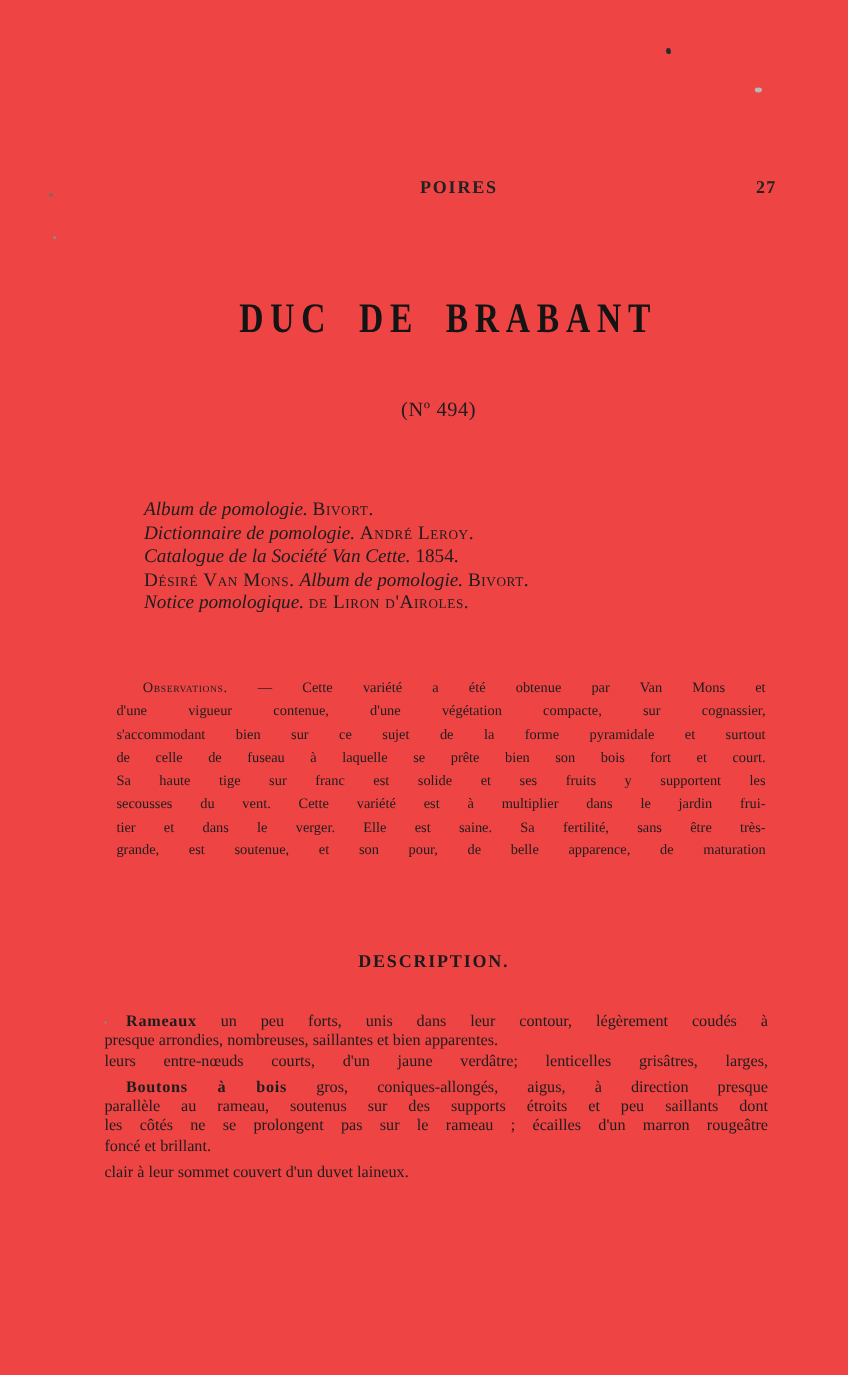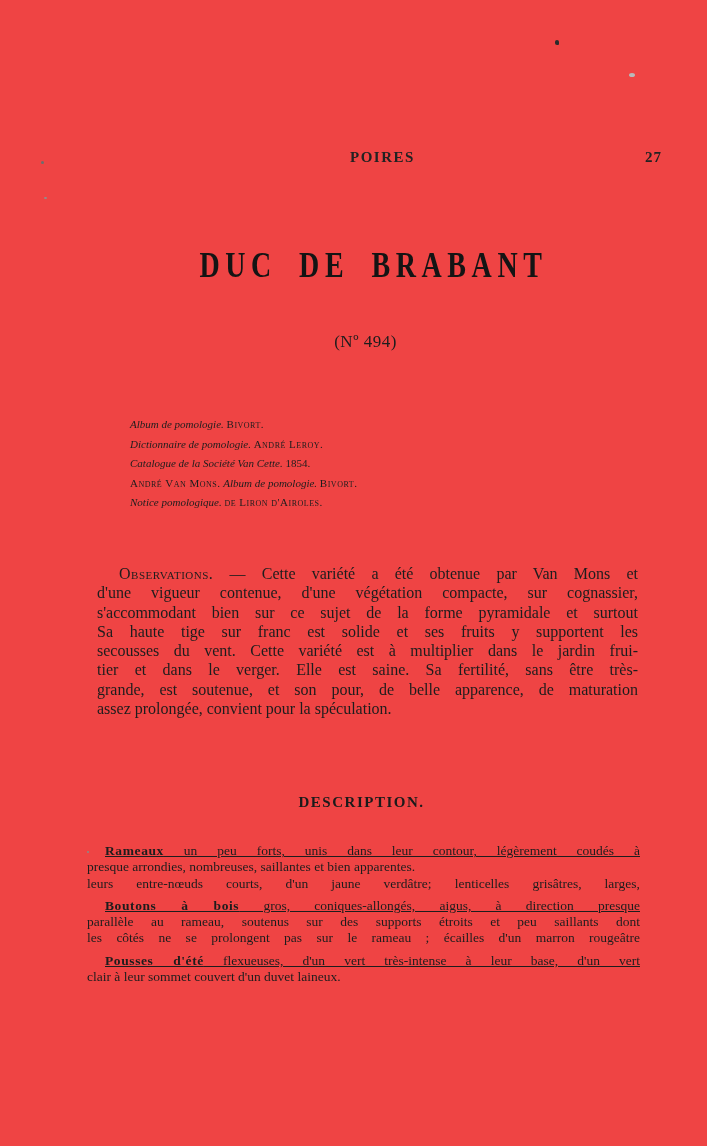--- a/index.html
+++ b/index.html
@@ -11,57 +11,57 @@
     overflow: hidden;
     font-family: "Liberation Serif", "DejaVu Serif", serif;
     color: #1d1d1d;
     padding-left: 45px;
   }
   .running-title {
     position: absolute; top: 149px; left: 350px;
     font-size: 15px; font-weight: 700; letter-spacing: 1.5px; color: #222;
   }
   .page-number {
-    position: absolute; top: 149px; left: 645px;
+    position: absolute; top: 149px; left: 630px;
     font-size: 15px; font-weight: 700; letter-spacing: 1px; color: #222;
   }
   .main-title {
     position: absolute; top: 246px; left: 0; width: 747px; margin: 0;
     text-align: center;
     font-size: 35px; font-weight: 700; letter-spacing: 7px; word-spacing: 12px;
     transform: scaleX(0.80);
     color: #141414;
     white-space: nowrap;
   }
   .subtitle {
     position: absolute; top: 332px; left: 12px; width: 707px;
     text-align: center; font-size: 17px; color: #1d1d1d; letter-spacing: 0.5px;
   }
   .references {
-    position: absolute; top: 415px; left: 130px; width: 480px;
-    font-size: 11px; line-height: 19.6px;
+    position: absolute; top: 415px; left: 120px; width: 480px;
+    font-size: 16px; line-height: 19.6px;
   }
   .observations {
     position: absolute; top: 564px; left: 97px; width: 541px;
-    font-size: 16px; line-height: 19.3px;
+    font-size: 12px; line-height: 19.3px;
   }
   .desc-heading {
     position: absolute; top: 794px; left: 8px; width: 707px;
     text-align: center; font-size: 15px; font-weight: 700; letter-spacing: 1.5px;
     color: #1b1b1b;
   }
   .desc-block {
     position: absolute; top: 843px; left: 87px; width: 553px;
     font-size: 13.5px; line-height: 16.3px;
   }
   .para { margin: 0 0 6px 0; }
   .tline { min-height: 1em; }
   .tline.just { text-align: justify; text-align-last: justify; }
   .tline.ind { text-indent: 22px; }
-  .desc-block .tline.ind { text-indent: 18px; text-decoration: underline; }
+  .desc-block .tline.ind { text-indent: 18px; }
   .it { font-style: italic; }
   .sc { font-variant: small-caps; letter-spacing: 0.5px; }
   .b  { font-weight: 700; letter-spacing: 0.6px; }
   .speck { position: absolute; border-radius: 50%; }
   .sp1 { top: 40px;  left: 555px; width: 4px; height: 5px; background: #2b2b2b; border-radius: 2px 2px 1px 2px; }
   .sp2 { top: 161px; left: 41px;  width: 3px; height: 3px; background: #6d6d6d; }
   .sp3 { top: 197px; left: 44px;  width: 3px; height: 2px; background: #8f8f8f; }
   .sp4 { top: 73px;  left: 629px; width: 6px; height: 4px; background: #b9b9b9; }
   .sp5 { top: 851px; left: 87px;  width: 2px; height: 2px; background: #8a8a8a; }
 </style>
@@ -73,50 +73,50 @@
   <span class="running-title">POIRES</span>
   <span class="page-number">27</span>
 
   <h1 class="main-title">DUC DE BRABANT</h1>
   <div class="subtitle">(Nº 494)</div>
 
   <div class="references">
       <div class="tline"><span class="it">Album de pomologie.</span><span> </span><span class="sc">Bivort.</span></div>
       <div class="tline"><span class="it">Dictionnaire de pomologie.</span><span> </span><span class="sc">André Leroy.</span></div>
       <div class="tline"><span class="it">Catalogue de la Société Van Cette.</span><span> 1854.</span></div>
-      <div class="tline"><span class="sc">André Van Mons.</span><span> </span><span class="it">Album de pomologie.</span><span> </span><span class="sc">Bivort.</span></div>
+      <div class="tline"><span class="sc">Désiré Van Mons.</span><span> </span><span class="it">Album de pomologie.</span><span> </span><span class="sc">Bivort.</span></div>
       <div class="tline"><span class="it">Notice pomologique.</span><span> </span><span class="sc">de Liron d'Airoles.</span></div>
     </div>
 
   <div class="observations">
       <div class="tline just ind"><span class="sc">Observations.</span><span> — Cette variété a été obtenue par Van Mons et</span></div>
       <div class="tline just"><span>d'une vigueur contenue, d'une végétation compacte, sur cognassier,</span></div>
       <div class="tline just"><span>s'accommodant bien sur ce sujet de la forme pyramidale et surtout</span></div>
+      <div class="tline just"><span>de celle de fuseau à laquelle se prête bien son bois fort et court.</span></div>
       <div class="tline just"><span>Sa haute tige sur franc est solide et ses fruits y supportent les</span></div>
       <div class="tline just"><span>secousses du vent. Cette variété est à multiplier dans le jardin frui-</span></div>
       <div class="tline just"><span>tier et dans le verger. Elle est saine. Sa fertilité, sans être très-</span></div>
       <div class="tline just"><span>grande, est soutenue, et son pour, de belle apparence, de maturation</span></div>
-      <div class="tline"><span>assez prolongée, convient pour la spéculation.</span></div>
     </div>
 
   <div class="desc-heading">DESCRIPTION.</div>
 
   <div class="desc-block">
     <div class="para">
         <div class="tline just ind"><span class="b">Rameaux</span><span> un peu forts, unis dans leur contour, légèrement coudés à</span></div>
         <div class="tline"><span>presque arrondies, nombreuses, saillantes et bien apparentes.</span></div>
         <div class="tline just"><span>leurs entre-nœuds courts, d'un jaune verdâtre; lenticelles grisâtres, larges,</span></div>
       </div>
     <div class="para">
         <div class="tline just ind"><span class="b">Boutons à bois</span><span> gros, coniques-allongés, aigus, à direction presque</span></div>
         <div class="tline just"><span>parallèle au rameau, soutenus sur des supports étroits et peu saillants dont</span></div>
         <div class="tline just"><span>les côtés ne se prolongent pas sur le rameau ; écailles d'un marron rougeâtre</span></div>
+        <div class="tline"><span>foncé et brillant.</span></div>
       </div>
     <div class="para">
-        <div class="tline just ind"><span class="b">Pousses d'été</span><span> flexueuses, d'un vert très-intense à leur base, d'un vert</span></div>
         <div class="tline"><span>clair à leur sommet couvert d'un duvet laineux.</span></div>
       </div>
   </div>
 
   <div class="speck sp1"></div>
   <div class="speck sp2"></div>
   <div class="speck sp3"></div>
   <div class="speck sp4"></div>
   <div class="speck sp5"></div>
 

